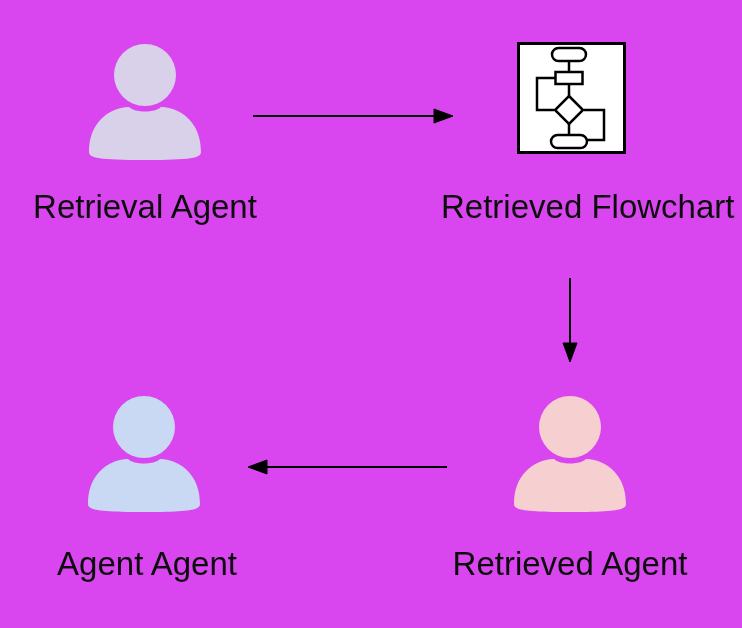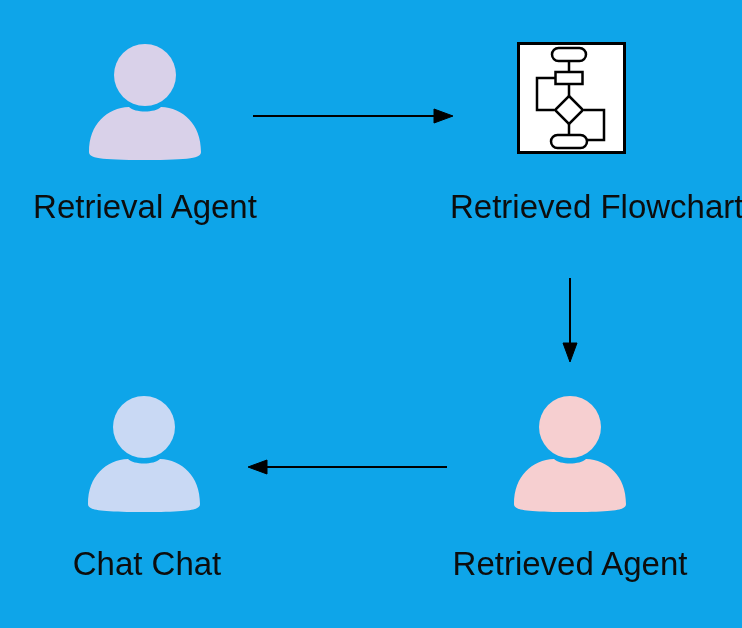--- a/index.html
+++ b/index.html
@@ -5,21 +5,21 @@
   html, body {
     margin: 0;
     padding: 0;
     background: #f5f4f5;
     font-family: "Liberation Sans", sans-serif;
   }
   .canvas {
     position: relative;
     width: 742px;
     height: 628px;
-    background: #0ea5e9;
+    background: #d946ef;
     overflow: hidden;
   }
   .abs { position: absolute; }
   .node-label {
     position: absolute;
     width: 280px;
     text-align: center;
     font-size: 33px;
     line-height: 38px;
     color: #0d0d0d;
@@ -95,19 +95,19 @@
       </g>
       <g>
         <line x1="447" y1="467" x2="264" y2="467" stroke-width="2"></line>
         <polygon points="248,467 267,460 267,474" stroke-width="1"></polygon>
       </g>
     </g>
   </svg>
 
   <div class="node-label" style="left:5px; top:188px;">Retrieval Agent</div>
 
-  <div class="node-label" style="left:450px; top:188px;">Retrieved Flowchart</div>
+  <div class="node-label" style="left:441px; top:188px;">Retrieved Flowchart</div>
 
-  <div class="node-label" style="left:7px; top:545px;">Chat Chat</div>
+  <div class="node-label" style="left:7px; top:545px;">Agent Agent</div>
 
   <div class="node-label" style="left:430px; top:545px;">Retrieved Agent</div>
 
 </div>
 
 </body></html>

